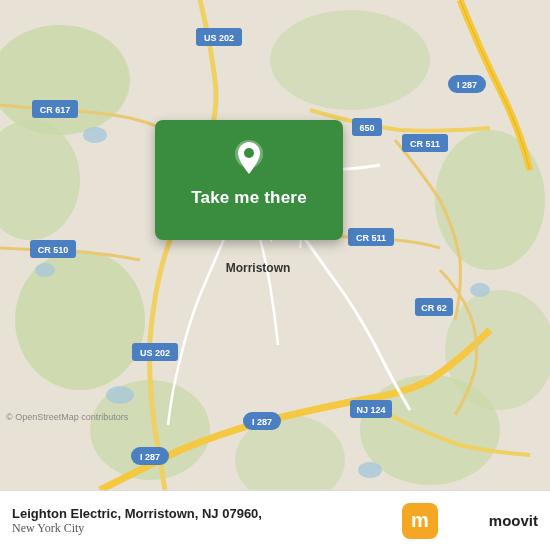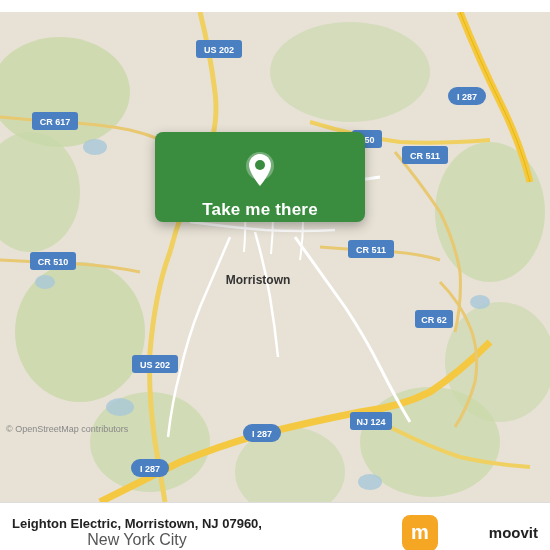--- a/index.html
+++ b/index.html
@@ -11,41 +11,40 @@
       position: relative;
     }
 
     
     #map-container {
       width: 550px;
       height: 490px;
       position: relative;
       background-color: #e8e0d8;
       overflow: hidden;
-      margin-top: 12px;
     }
 
     
     #map-svg {
       width: 100%;
       height: 100%;
     }
 
     
     #take-me-there-card {
       position: absolute;
       top: 120px;
       left: 155px;
-      width: 210px;
+      width: 188px;
       background: #3a8c3f;
       border-radius: 8px;
       display: flex;
       flex-direction: column;
       align-items: center;
-      padding: 16px 20px 2px;
+      padding: 16px 20px 32px;
       box-shadow: 0 4px 12px rgba(0,0,0,0.3);
     }
 
     #pin-icon {
       width: 44px;
       height: 44px;
       margin-bottom: 8px;
     }
 
     #take-me-there-label {
@@ -63,32 +62,32 @@
       display: flex;
       align-items: center;
       justify-content: space-between;
       padding: 0 12px;
       border-top: 1px solid #ddd;
     }
 
     #bottom-left {
       display: flex;
       flex-direction: column;
-      text-align: center;
     }
 
     #location-name {
       font-size: 13px;
       font-weight: 600;
       color: #222;
     }
 
     #location-detail {
-      font-size: 16px;
+      font-size: 12px;
       color: #555;
+      font-family: Liberation Serif, serif;
     }
 
     #attribution {
       font-size: 9px;
       color: #888;
       position: absolute;
       bottom: 68px;
       left: 6px;
     }
 

